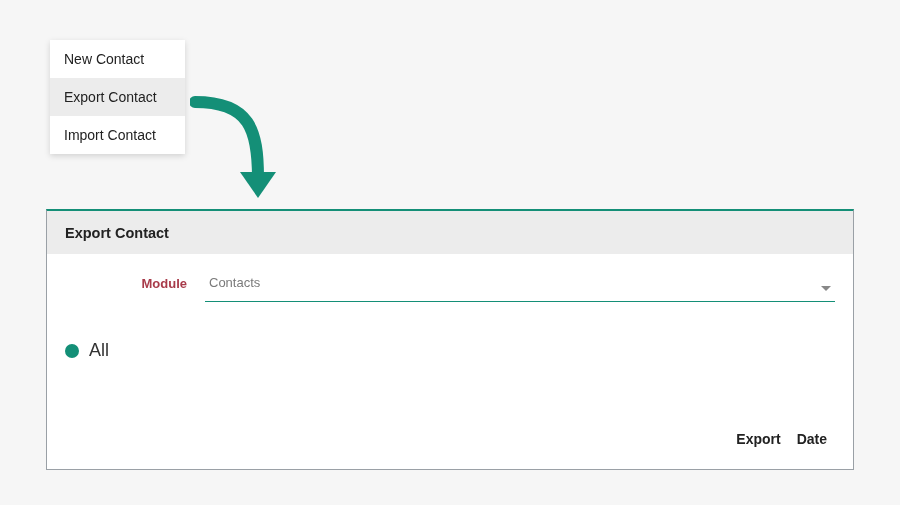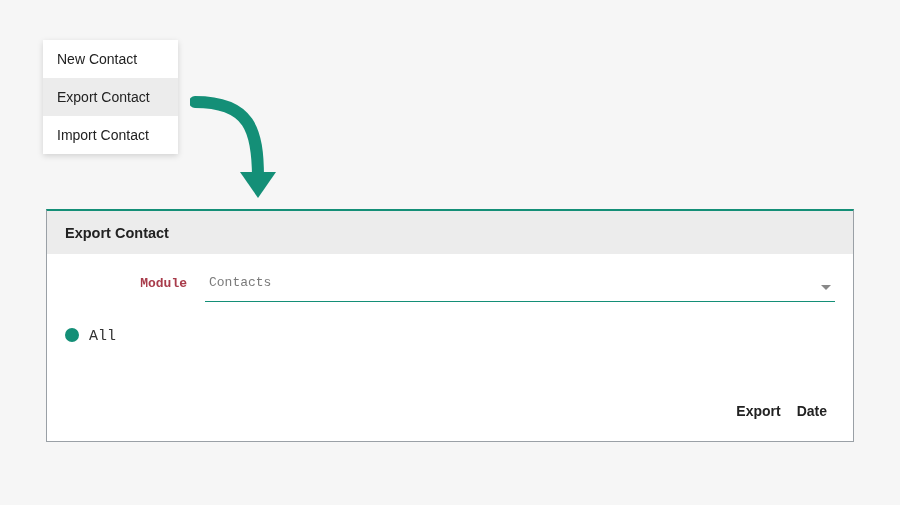--- a/index.html
+++ b/index.html
@@ -7,21 +7,21 @@
   body {
     background: #f6f6f6;
     font-family: Arial, Helvetica, sans-serif;
     position: relative;
     overflow: hidden;
   }
 
   
   .menu {
     position: absolute;
-    left: 43px;
+    left: 50px;
     top: 40px;
     width: 135px;
     background: #fff;
     box-shadow: 0 2px 6px rgba(0,0,0,.15);
   }
   .menu-item {
     padding: 11px 14px;
     font-size: 14px;
     color: #222;
     cursor: pointer;
@@ -56,22 +56,21 @@
     font-size: 14.5px;
     font-weight: bold;
     color: #222;
   }
   .panel-body {
     padding: 18px 18px 10px 18px;
   }
   .field-row {
     display: flex;
     align-items: flex-start;
-    margin-bottom: 24px;
-    font-family: Liberation Mono, monospace;
+    margin-bottom: 36px;
   }
   .field-label {
     width: 140px;
     text-align: right;
     padding-right: 18px;
     font-size: 13px;
     font-weight: bold;
     color: #a83b4a;
     padding-top: 4px;
   }
@@ -97,24 +96,25 @@
     position: absolute;
     right: 4px;
     top: 50%;
     transform: translateY(-50%);
   }
 
   
   .radio-group { padding-top: 2px; }
   .radio {
     display: flex;
+    align-items: center;
     gap: 10px;
     margin-bottom: 10px;
     cursor: pointer;
-    font-size: 15px;
+    font-size: 18px;
     color: #333;
   }
   .radio-dot {
     width: 14px;
     height: 14px;
     border-radius: 50%;
     border: 2px solid #333;
     display: inline-block;
     position: relative;
     flex-shrink: 0;

